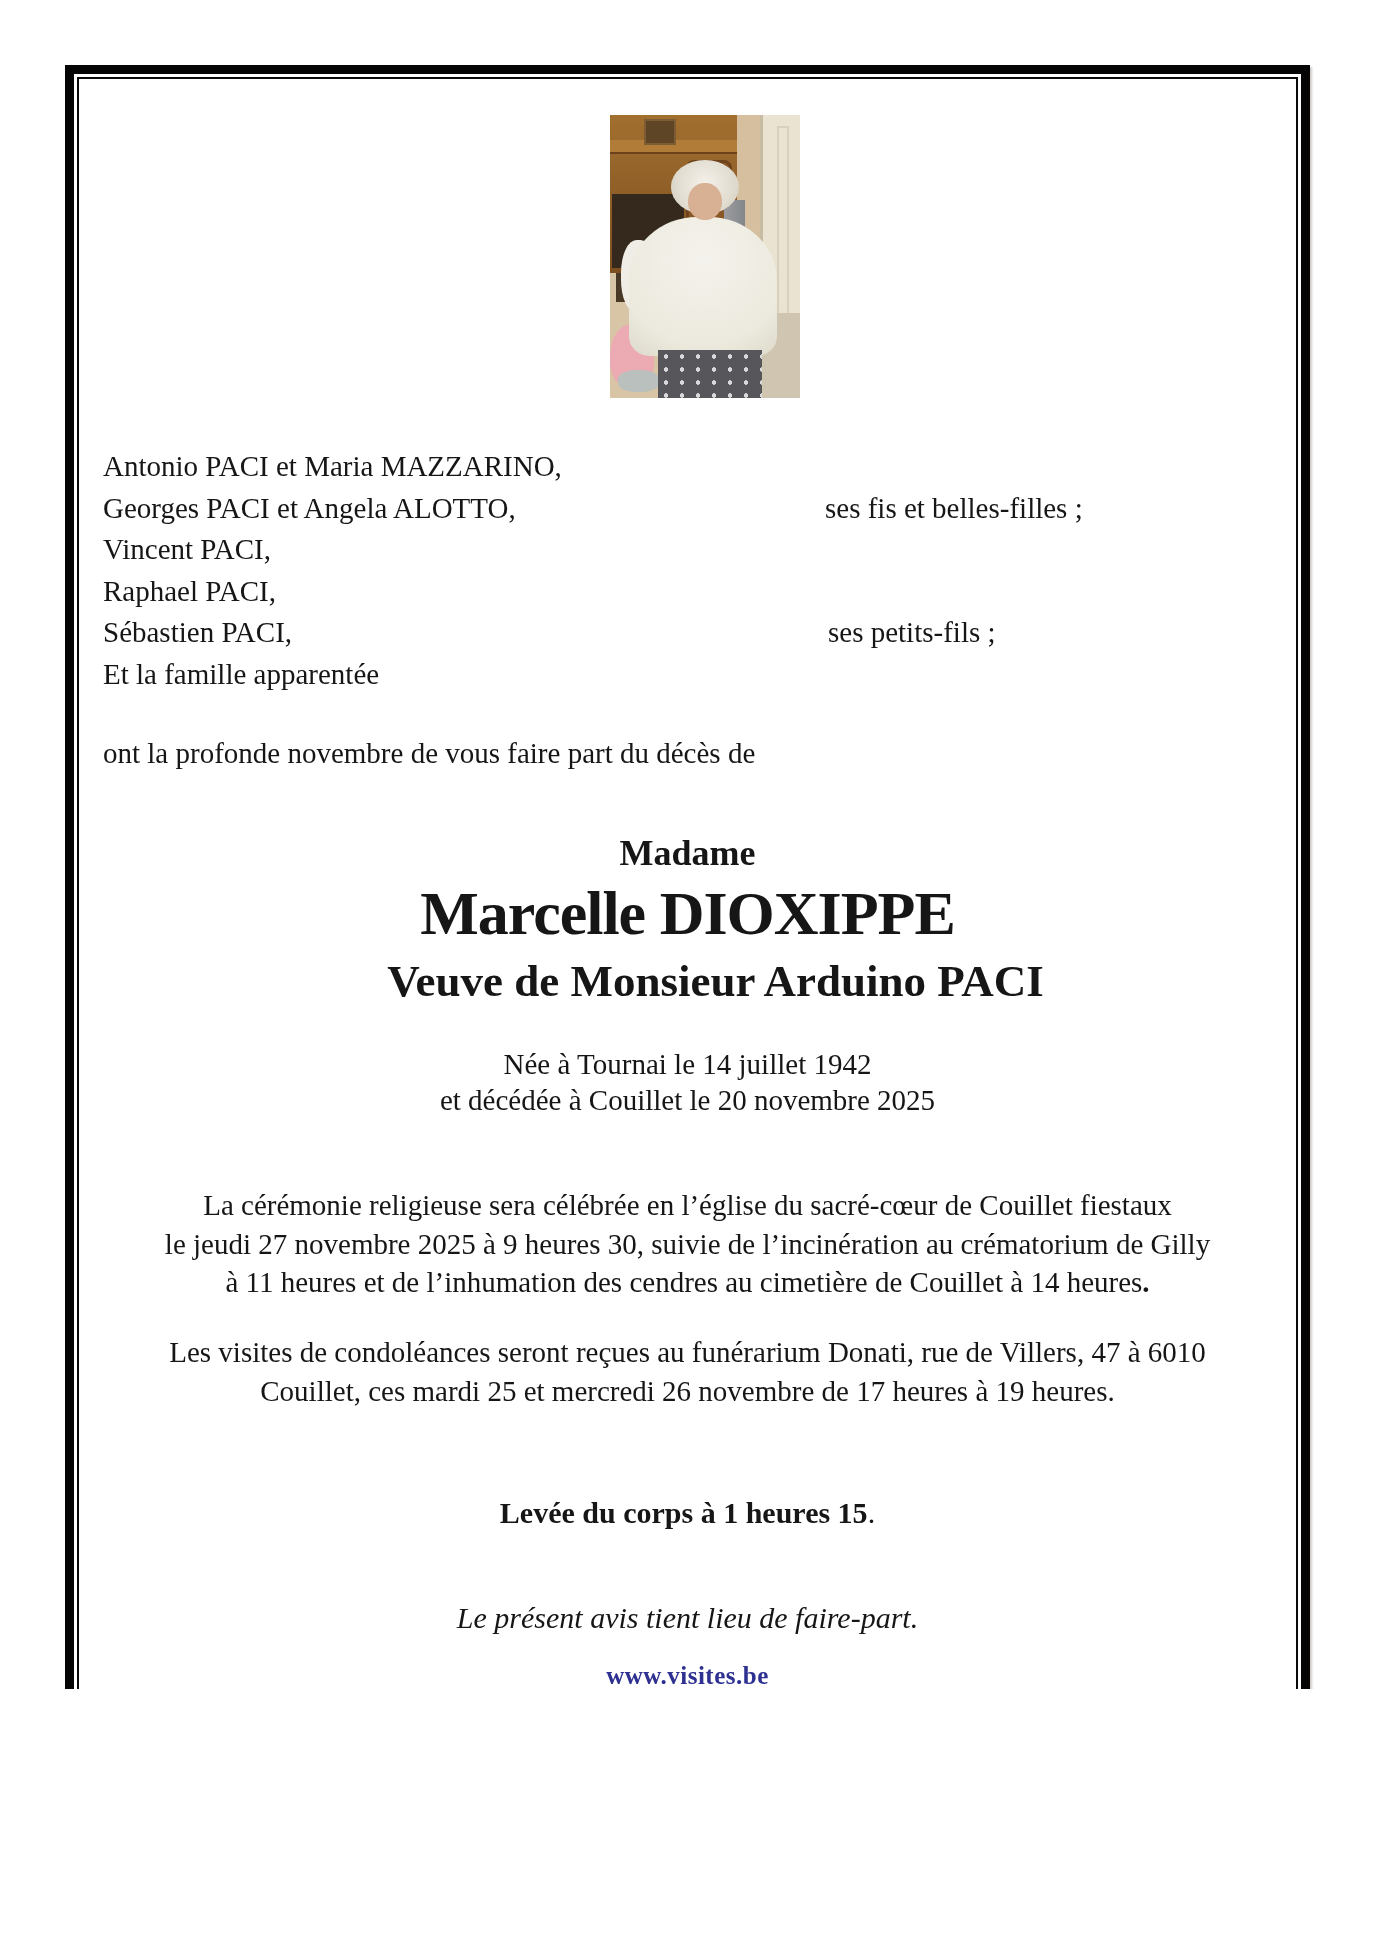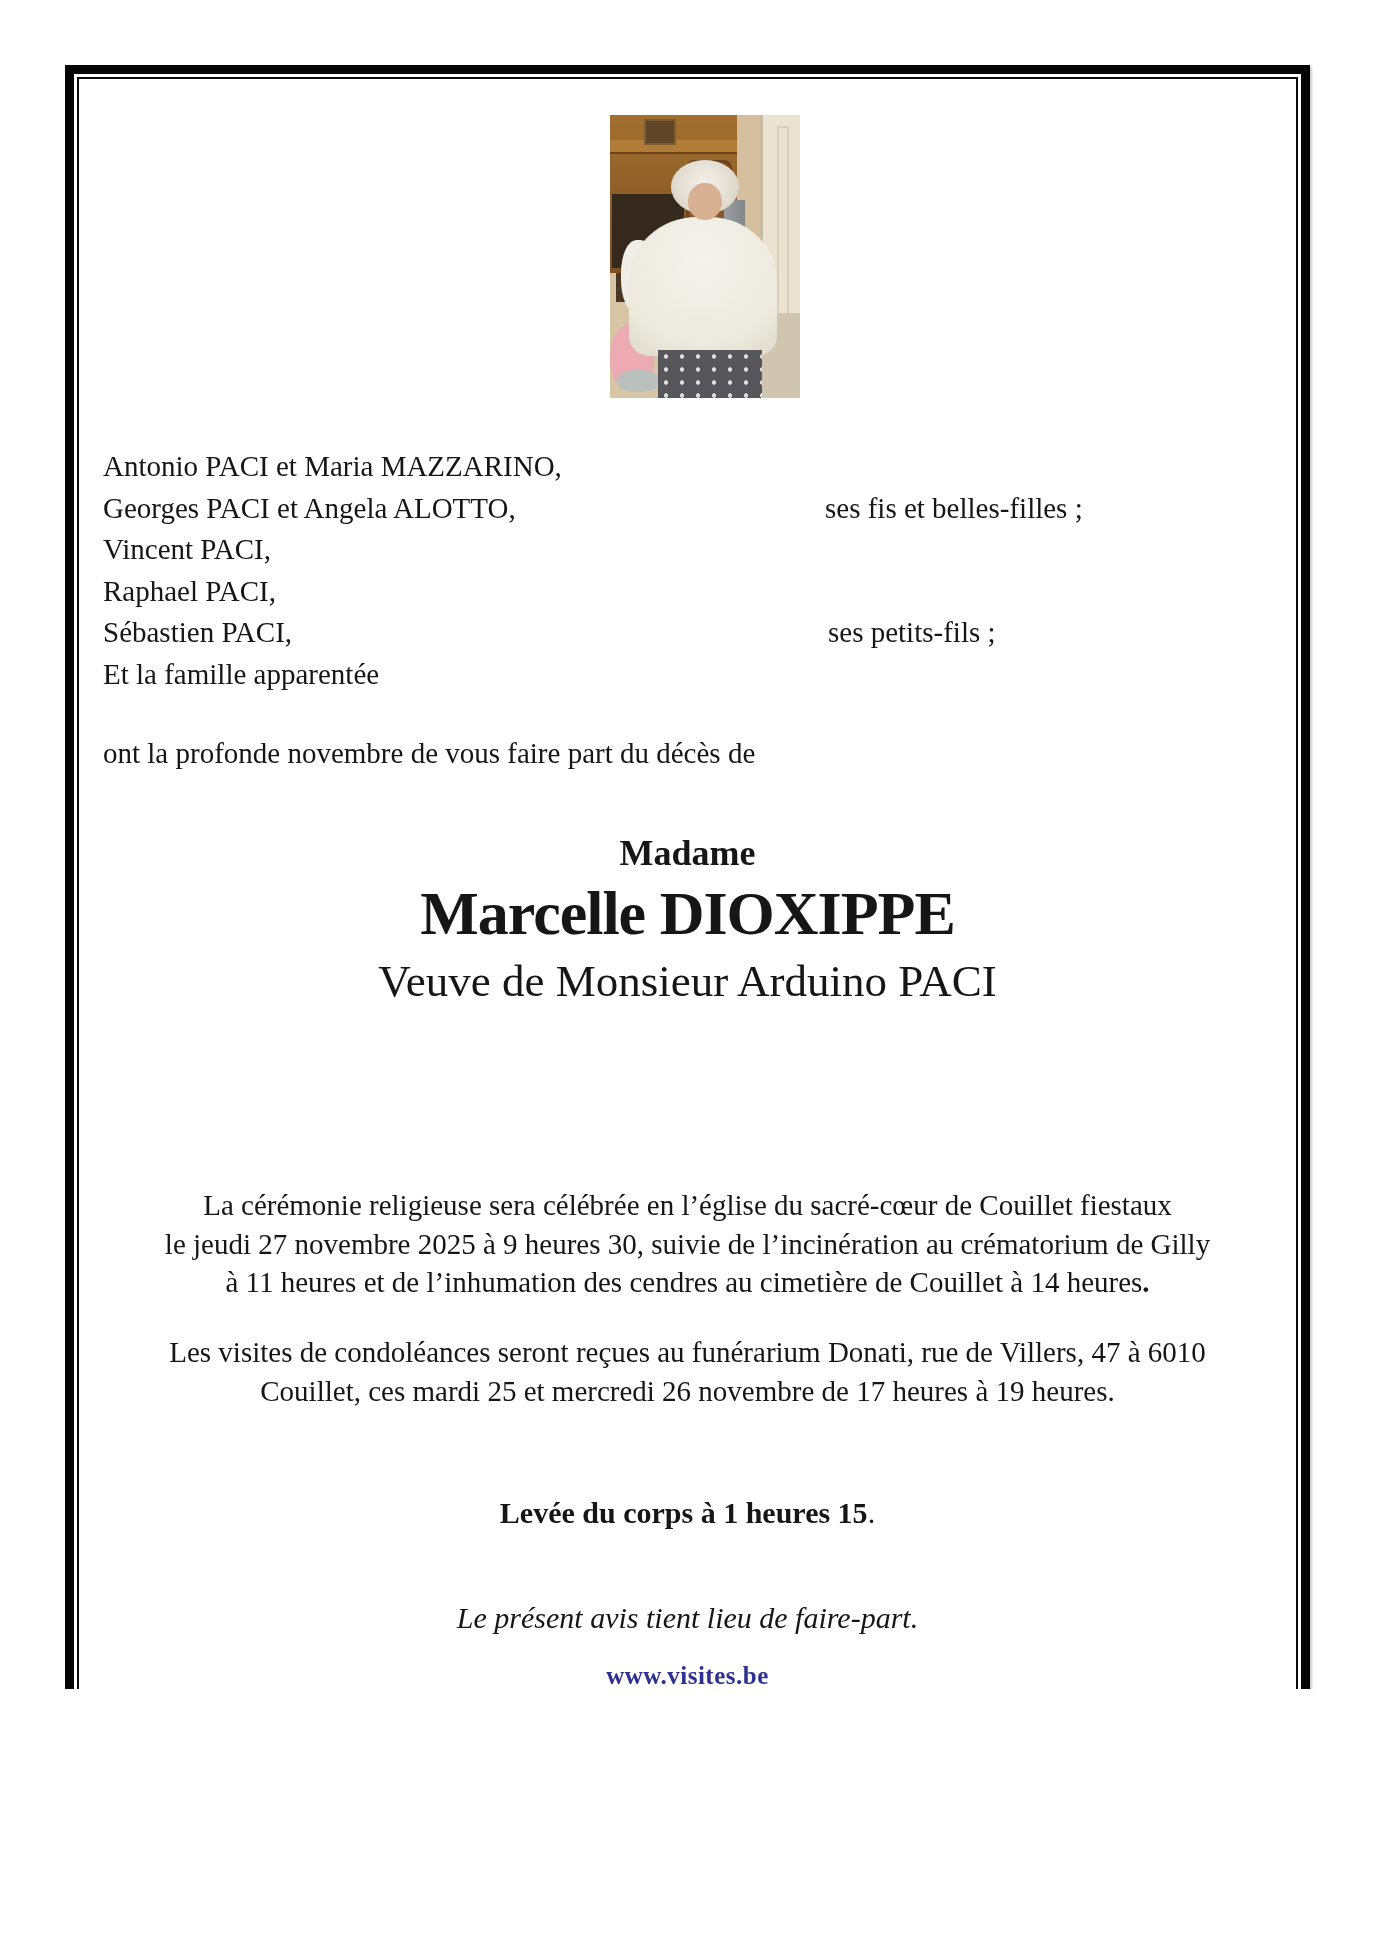--- a/index.html
+++ b/index.html
@@ -37,21 +37,21 @@
   .ph-pink2{left:4%;top:90%;width:22%;height:8%;background:#b9c0bd;border-radius:40%;}
   
   .family{position:absolute;left:103px;top:446px;font-size:29px;line-height:41.5px;white-space:nowrap;}
   .relation{position:absolute;font-size:29px;line-height:41.5px;white-space:nowrap;}
   .relation-1{left:825px;top:488px;}
   .relation-2{left:828px;top:612px;}
   .intro{position:absolute;left:103px;top:737px;font-size:29px;}
   .centered{position:absolute;left:65px;width:1245px;text-align:center;}
   .h-title{top:832px;font-size:36px;font-weight:bold;}
   .h-name{top:878px;font-size:62px;font-weight:bold;letter-spacing:-1px;}
-  .h-widow{top:955px;font-size:45px;font-weight:normal;}
+  .h-widow{top:955px;font-size:45px;font-weight:bold;margin-left:28px;}
   .birth{top:1046px;font-size:29px;line-height:36px;}
   .ceremony{top:1186px;font-size:29px;line-height:38.5px;}
   .bold-dot{font-weight:bold;}
   .condolences{top:1333px;font-size:29px;line-height:38.5px;}
   .levee{top:1496px;font-size:30px;}
   .levee b{font-weight:bold;}
   .notice{top:1601px;font-size:30px;font-style:italic;}
   
   .website{top:1662px;font-size:25px;font-weight:bold;color:#2e3191;letter-spacing:.5px;}
   .logo-row{top:1690px;display:flex;justify-content:center;align-items:flex-start;gap:8px;}
@@ -101,20 +101,24 @@
   </div>
   <span class="relation relation-1">ses fis et belles-filles ;</span>
   <span class="relation relation-2">ses petits-fils ;</span>
 
   <div class="intro">ont la profonde novembre de vous faire part du décès de</div>
 
   <div class="centered h-title">Madame</div>
   <div class="centered h-name">Marcelle DIOXIPPE</div>
   <div class="centered h-widow">Veuve de Monsieur Arduino PACI</div>
 
+  <div class="centered birth">
+    <div>Née à Tournai le 14 juillet 1942</div>
+    <div>et décédée à Couillet le 20 novembre 2025</div>
+  </div>
 
   <div class="centered ceremony">
     <div>La cérémonie religieuse sera célébrée en l’église du sacré-cœur de Couillet fiestaux</div>
     <div>le jeudi 27 novembre 2025 à 9 heures 30, suivie de l’incinération au crématorium de Gilly</div>
     <div><span>à 11 heures et de l’inhumation des cendres au cimetière de Couillet à 14 heures</span><span class="bold-dot">.</span></div>
   </div>
 
   <div class="centered condolences">
     <div>Les visites de condoléances seront reçues au funérarium Donati, rue de Villers, 47 à 6010</div>
     <div>Couillet, ces mardi 25 et mercredi 26 novembre de 17 heures à 19 heures.</div>

